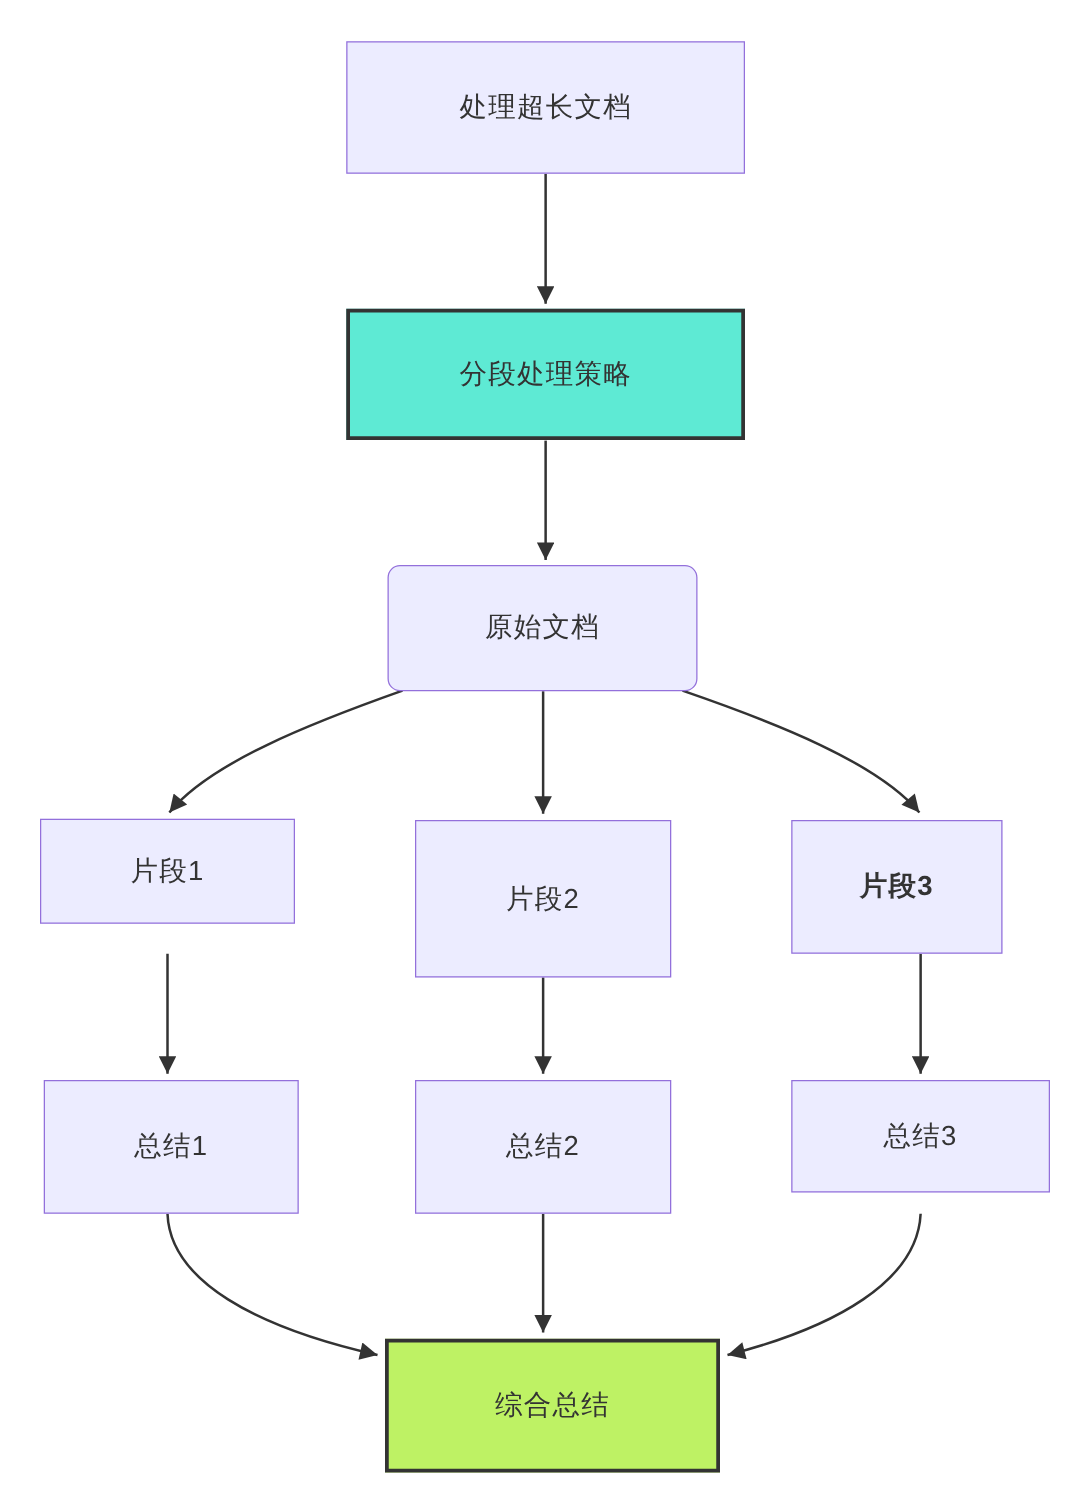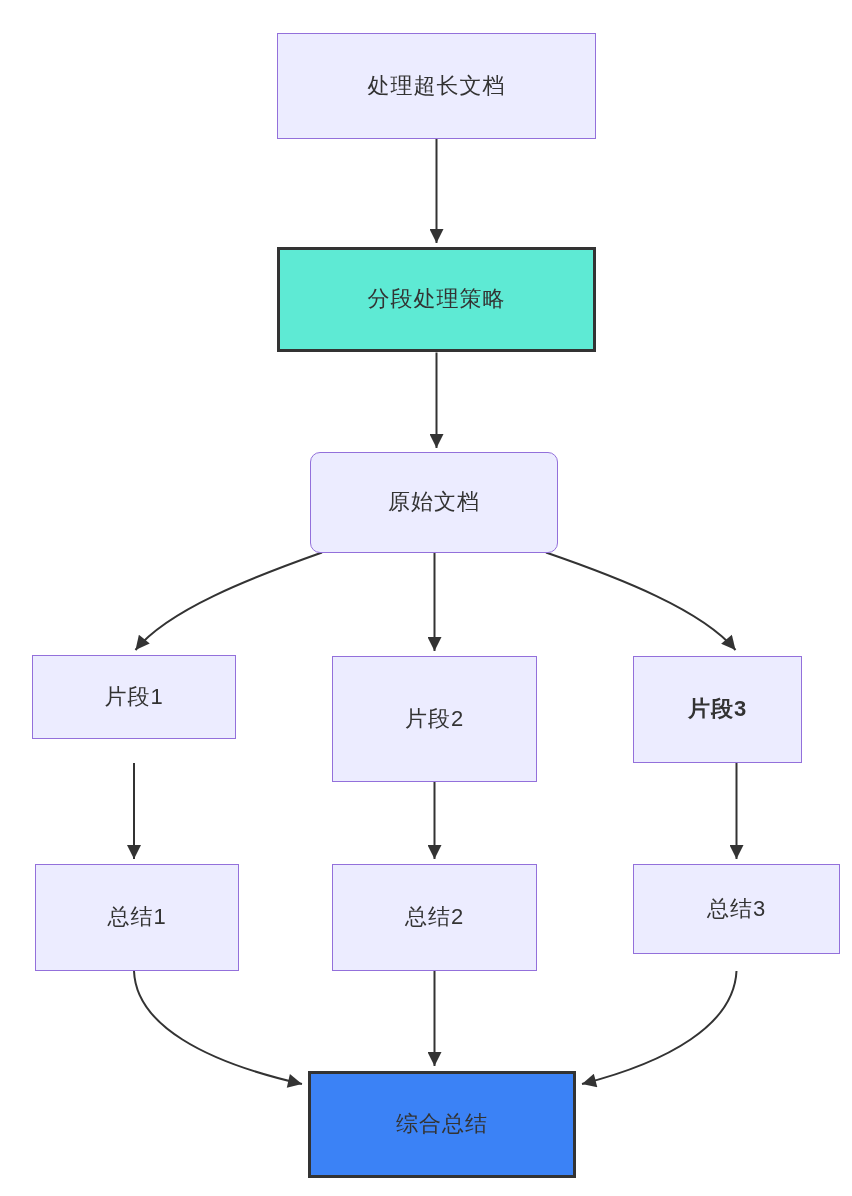--- a/index.html
+++ b/index.html
@@ -28,21 +28,21 @@
     font-size: 22px;
     line-height: 1.2;
     text-align: right;
     letter-spacing: 1px;
   }
   .node.highlight {
     background: #5eead4;
     border: 3.5px solid #333333;
   }
   .node.final {
-    background: #3b82f6;
+    background: #bef264;
     border: 3.5px solid #333333;
   }
   
   .n-process   { left: 277px; top: 33px;   width: 319px; height: 106px; }
   .n-strategy  { left: 277px; top: 247px;  width: 319px; height: 105px; }
   .n-original  { left: 310px; top: 452px;  width: 248px; height: 101px; border-radius: 10px; }
   .n-frag1     { left: 32px;  top: 655px;  width: 204px; height: 84px; }
   .n-frag2     { left: 332px; top: 656px;  width: 205px; height: 126px; }
   .n-frag3     { left: 633px; top: 656px;  width: 169px; height: 107px; font-weight: bold; }
   .n-sum1      { left: 35px;  top: 864px;  width: 204px; height: 107px; }

